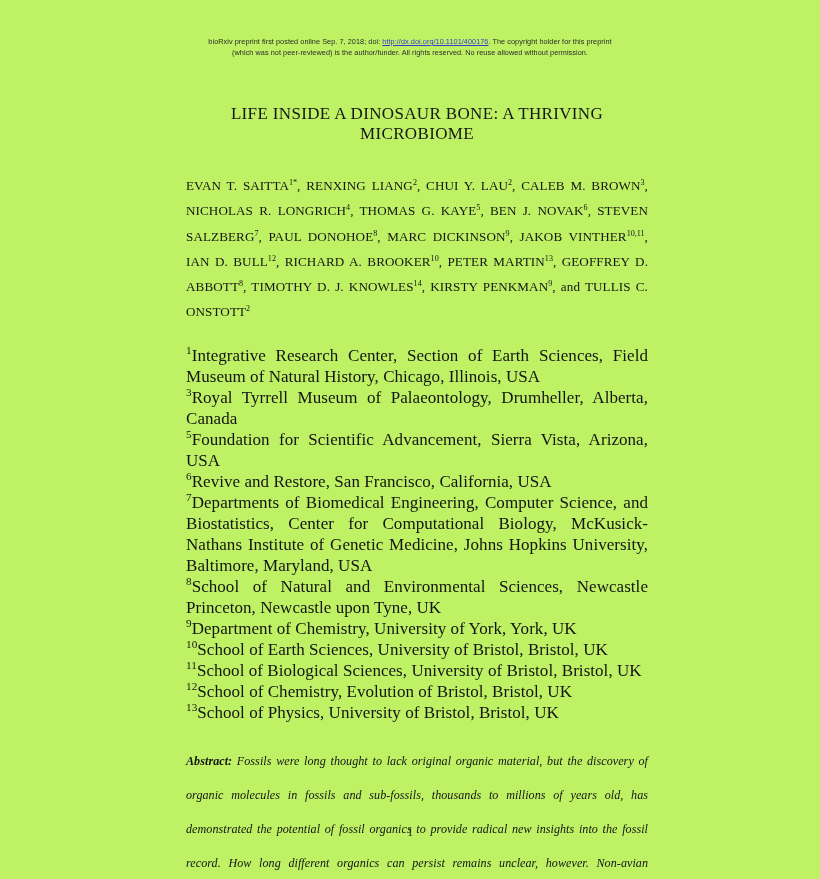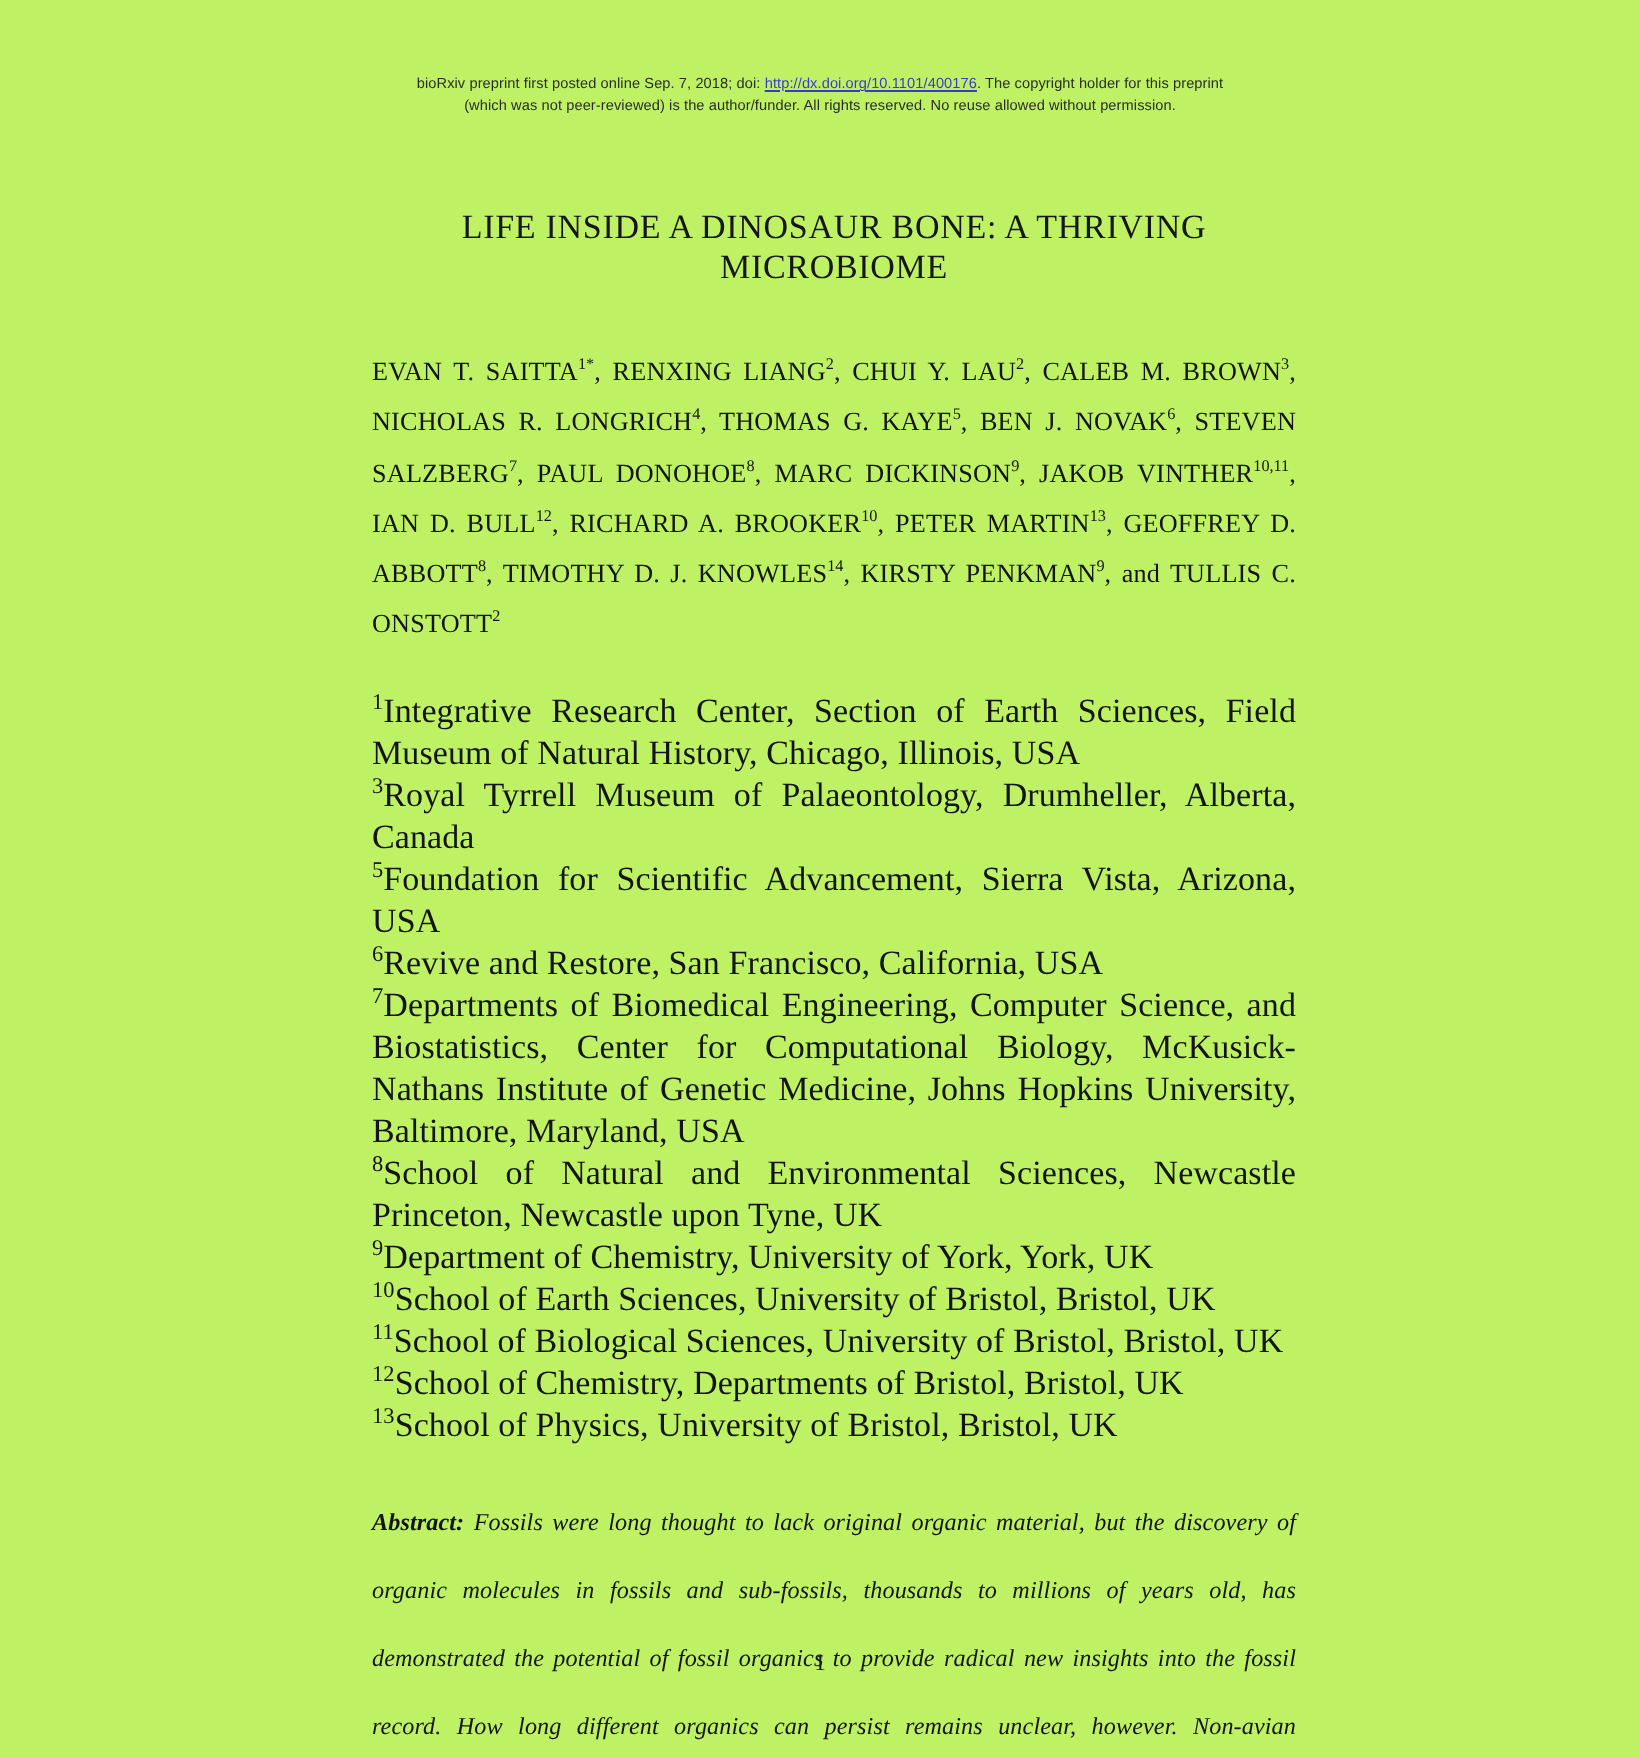--- a/index.html
+++ b/index.html
@@ -141,21 +141,21 @@
 
     <p class="affil"><sup>1</sup><span>Integrative Research Center, Section of Earth Sciences, Field Museum of Natural History, Chicago, Illinois, USA</span></p>
         <p class="affil"><sup>3</sup><span>Royal Tyrrell Museum of Palaeontology, Drumheller, Alberta, Canada</span></p>
         <p class="affil"><sup>5</sup><span>Foundation for Scientific Advancement, Sierra Vista, Arizona, USA</span></p>
         <p class="affil"><sup>6</sup><span>Revive and Restore, San Francisco, California, USA</span></p>
         <p class="affil"><sup>7</sup><span>Departments of Biomedical Engineering, Computer Science, and Biostatistics, Center for Computational Biology, McKusick-Nathans Institute of Genetic Medicine, Johns Hopkins University, Baltimore, Maryland, USA</span></p>
         <p class="affil"><sup>8</sup><span>School of Natural and Environmental Sciences, Newcastle Princeton, Newcastle upon Tyne, UK</span></p>
         <p class="affil"><sup>9</sup><span>Department of Chemistry, University of York, York, UK</span></p>
         <p class="affil"><sup>10</sup><span>School of Earth Sciences, University of Bristol, Bristol, UK</span></p>
         <p class="affil"><sup>11</sup><span>School of Biological Sciences, University of Bristol, Bristol, UK</span></p>
-        <p class="affil"><sup>12</sup><span>School of Chemistry, Departments of Bristol, Bristol, UK</span></p>
+        <p class="affil"><sup>12</sup><span>School of Chemistry, Evolution of Bristol, Bristol, UK</span></p>
         <p class="affil"><sup>13</sup><span>School of Physics, University of Bristol, Bristol, UK</span></p>
       </div>
 
     <div class="abstract">
       <b>Abstract:</b><span> Fossils were long thought to lack original organic material, but the discovery of organic molecules in fossils and sub-fossils, thousands to millions of years old, has demonstrated the potential of fossil organics to provide radical new insights into the fossil record. How long different organics can persist remains unclear, however. Non-avian dinosaur bone has been hypothesised to preserve endogenous organics including collagen,</span>
     </div>
 
   </div>
 
   <div class="folio">1</div>

